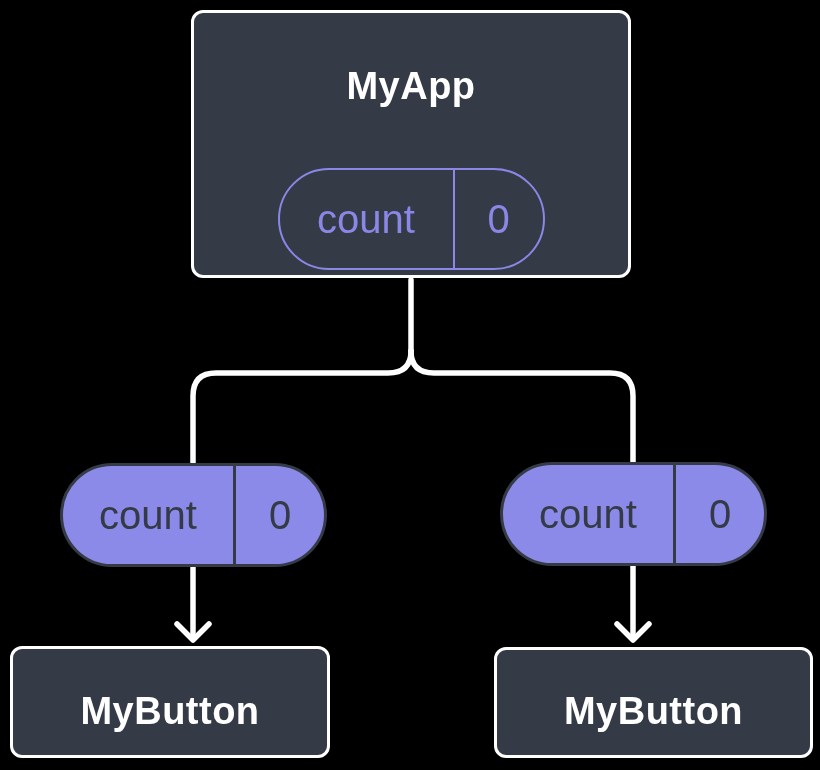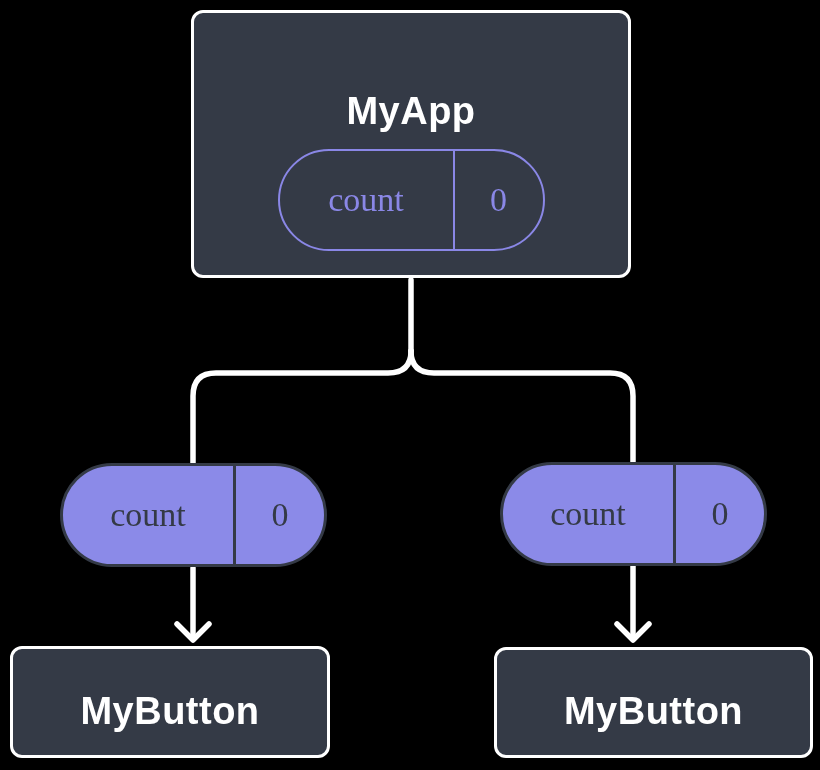--- a/index.html
+++ b/index.html
@@ -37,21 +37,22 @@
     border-radius: 12px;
     box-sizing: border-box;
     z-index: 2;
     display: flex;
     flex-direction: column;
     align-items: center;
   }
   #myapp-box {
     left: 191px; top: 10px;
     width: 440px; height: 268px;
-    justify-content: center;
+    justify-content: flex-start;
+    gap: 44px;
   }
   .component-title {
     color: #ffffff;
     font-size: 38px;
     font-weight: 600;
     letter-spacing: 0.5px;
     margin-top: 18px;
   }
   #myapp-box .component-title {
     margin-top: 52px;
@@ -62,22 +63,21 @@
   #mybutton-box-left  { left: 10px;  top: 646px; width: 320px; height: 112px; }
   #mybutton-box-right { left: 494px; top: 647px; width: 319px; height: 111px; }
 
   
   .pill {
     position: absolute;
     box-sizing: border-box;
     display: flex;
     align-items: stretch;
     z-index: 2;
-    font-size: 34px;
-    font-family: Liberation Serif, serif;
+    font-size: 40px;
   }
   .pill .seg {
     display: flex;
     align-items: center;
     justify-content: center;
   }
   
   #state-pill {
     position: relative;
     margin-top: 16px;

